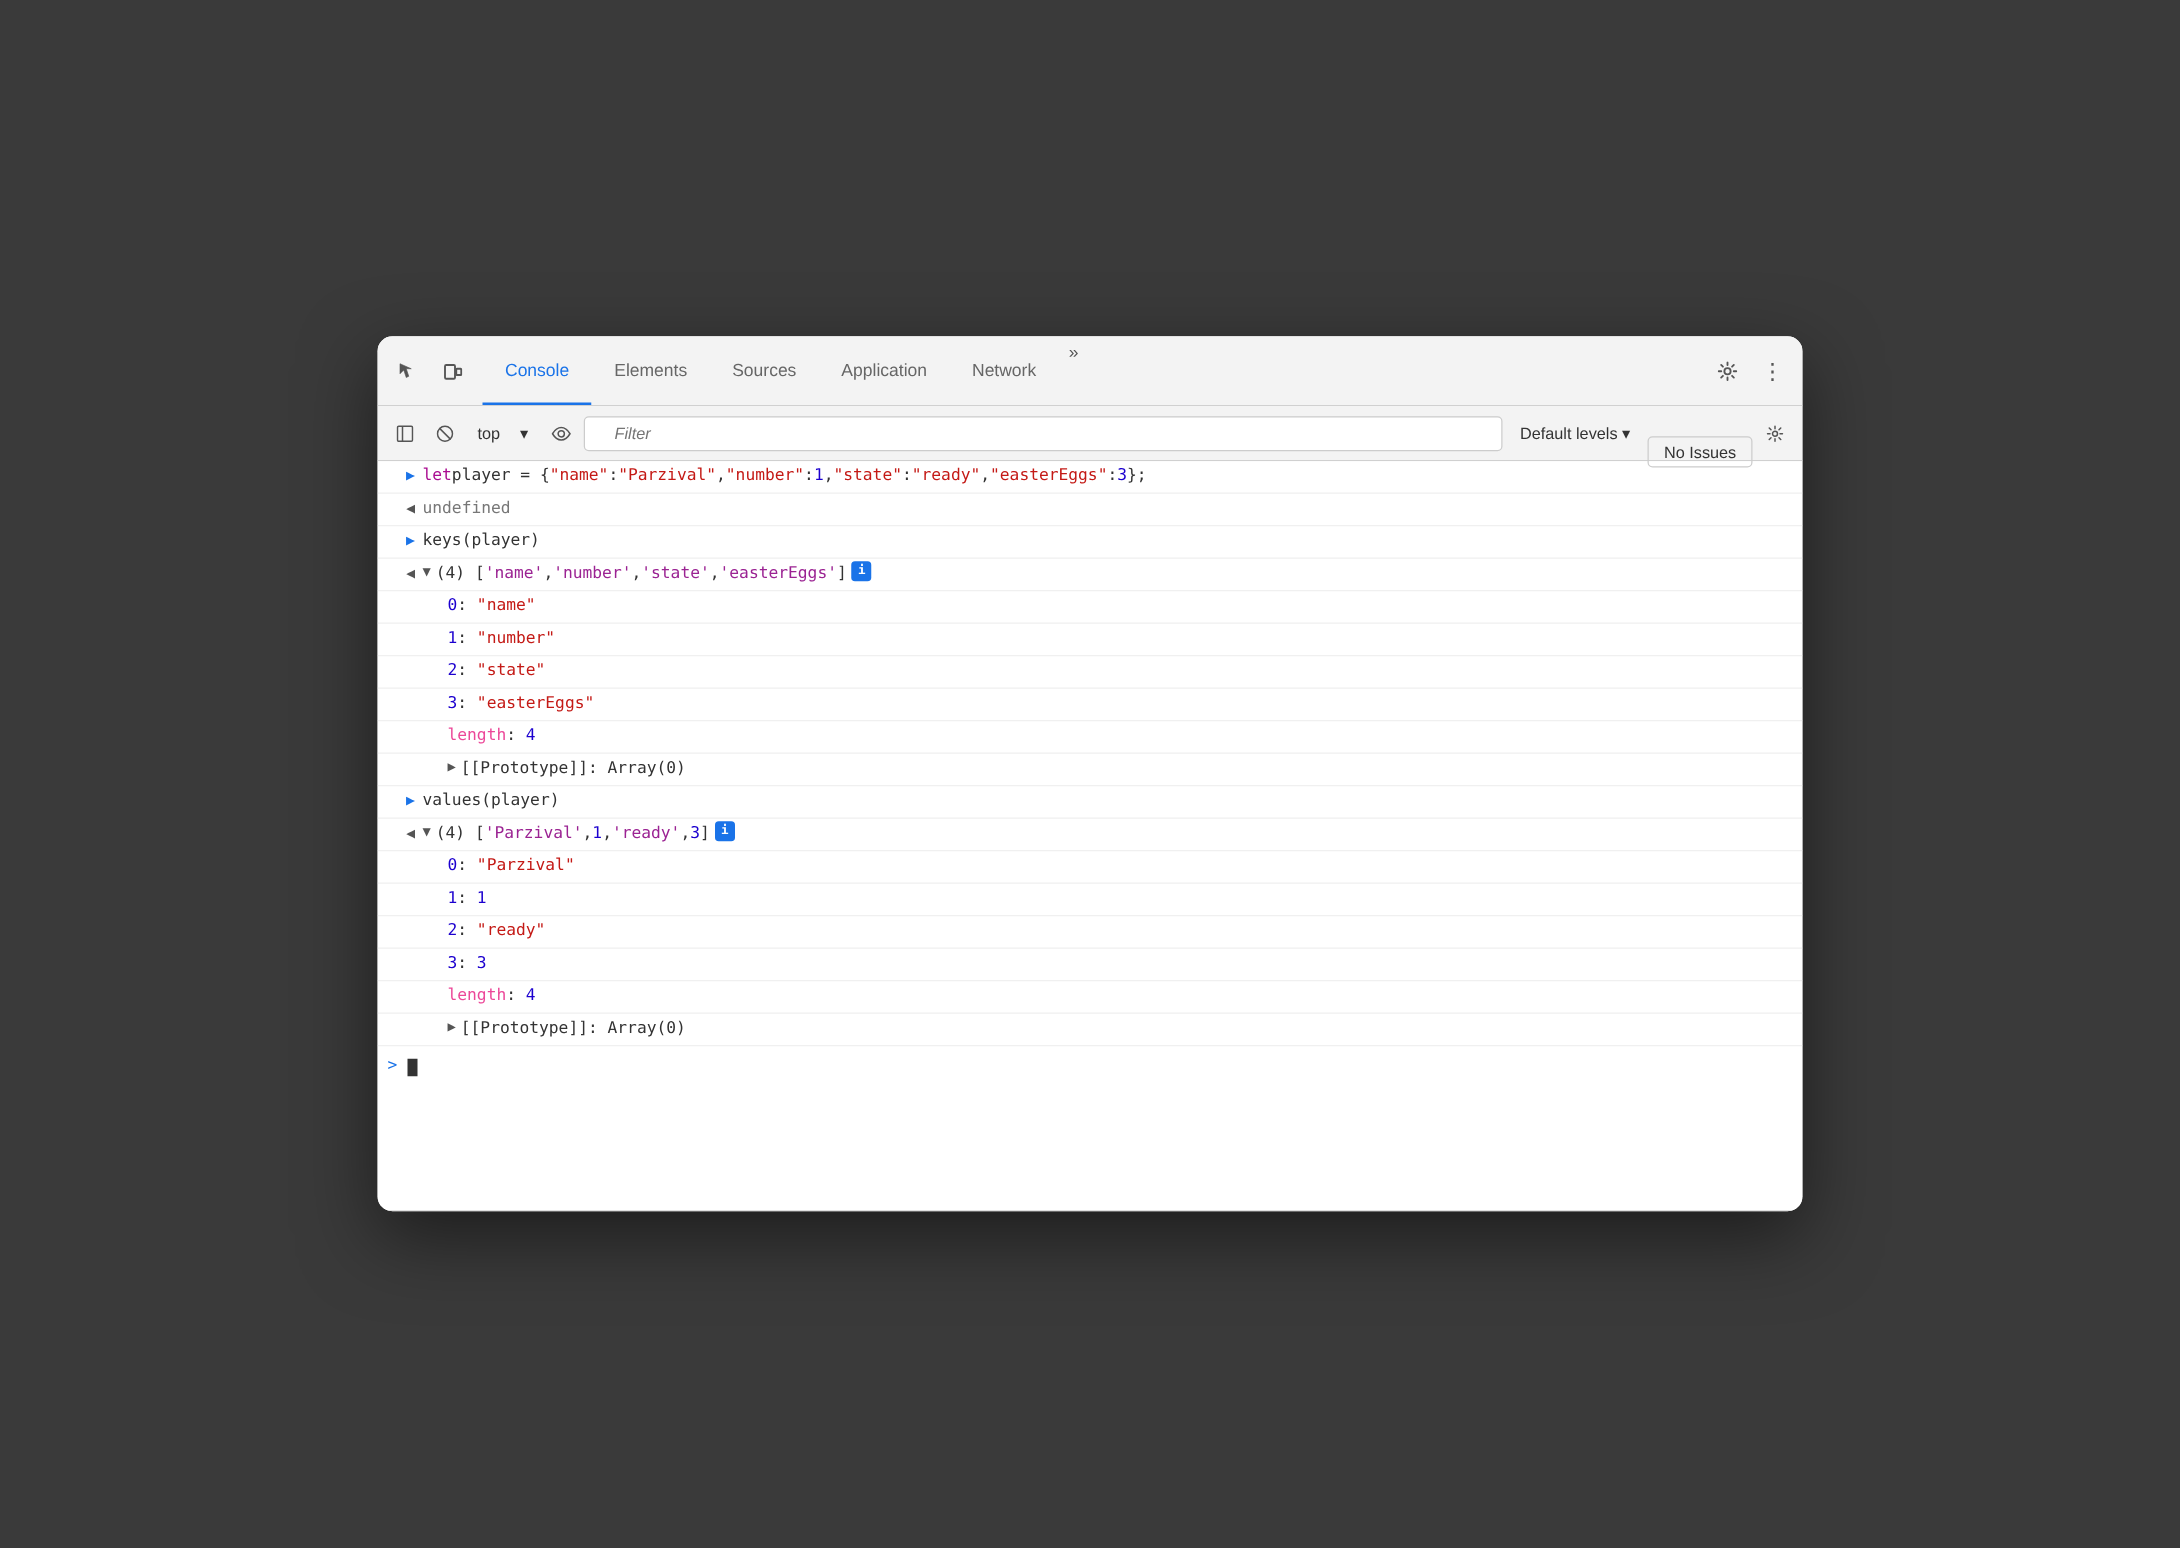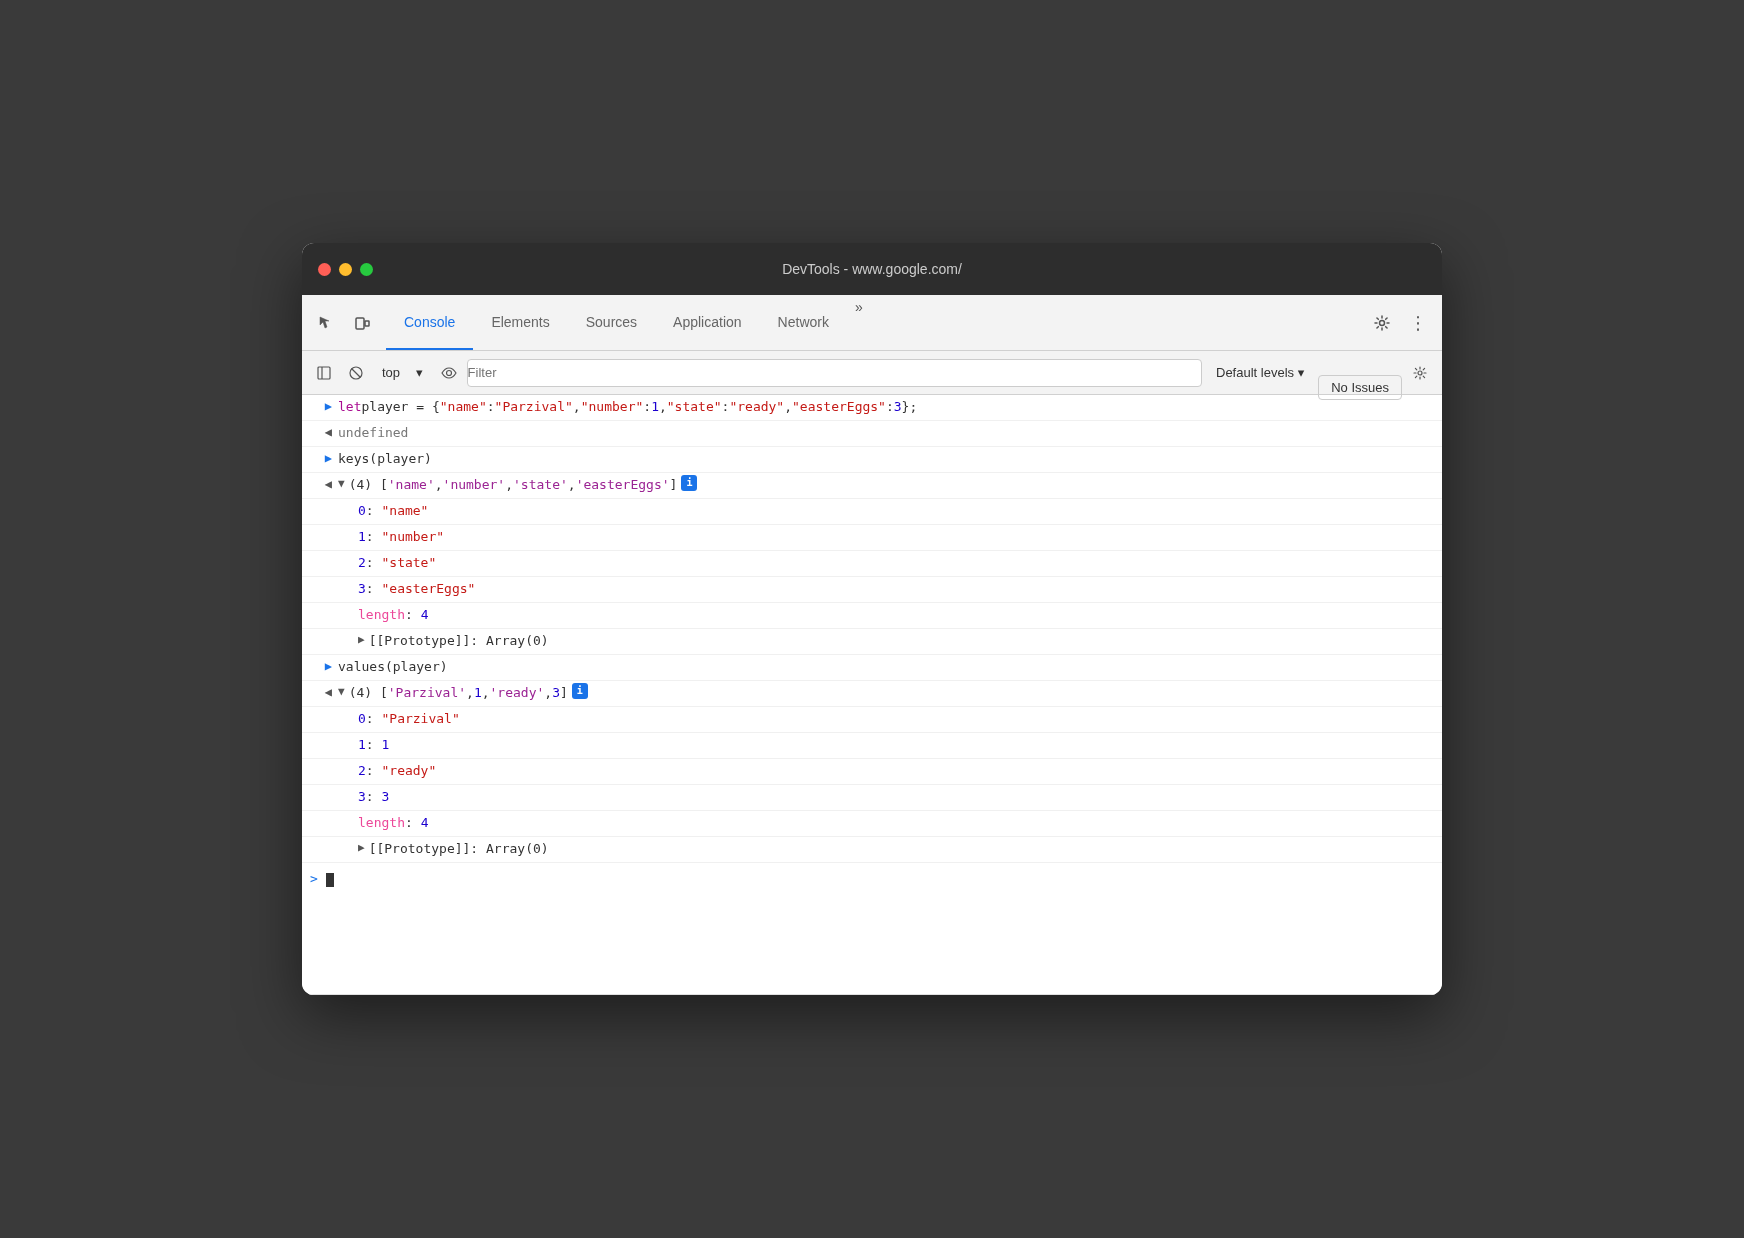--- a/index.html
+++ b/index.html
@@ -144,24 +144,25 @@
       justify-content: center;
       cursor: pointer;
       border-radius: 4px;
       color: #555;
     }
     .filter-input {
       flex: 1;
       height: 28px;
       border: 1px solid #ccc;
       border-radius: 4px;
-      padding: 0 0;
+      padding: 0 24px;
       font-size: 13px;
       background: white;
       outline: none;
+      font-style: italic;
     }
     .levels-btn {
       background: transparent;
       border: none;
       font-size: 13px;
       color: #333;
       cursor: pointer;
       padding: 4px 10px;
       border-radius: 4px;
       white-space: nowrap;
@@ -256,28 +257,20 @@
       color: #555;
       cursor: pointer;
       padding: 4px 8px;
     }
   </style>
 </head>
 <body>
 
 <div class="window">
 
-  <div class="titlebar">
-    <div class="traffic-lights">
-      <div class="traffic-light tl-red"></div>
-      <div class="traffic-light tl-yellow"></div>
-      <div class="traffic-light tl-green"></div>
-    </div>
-    <span class="titlebar-title">DevTools - www.google.com/</span>
-  </div>
 
   <div class="toolbar">
     <div class="toolbar-icons">
       <button class="toolbar-icon-btn">
         <svg width="16" height="16" viewBox="0 0 16 16" fill="none" xmlns="http://www.w3.org/2000/svg">
           <path d="M2 2L2 10L5 7L7 13L9 12L7 6L11 6Z" fill="#555" stroke="#555" stroke-width="0.5"></path>
         </svg>
       </button>
       <button class="toolbar-icon-btn">
         <svg width="16" height="16" viewBox="0 0 16 16" fill="none">

